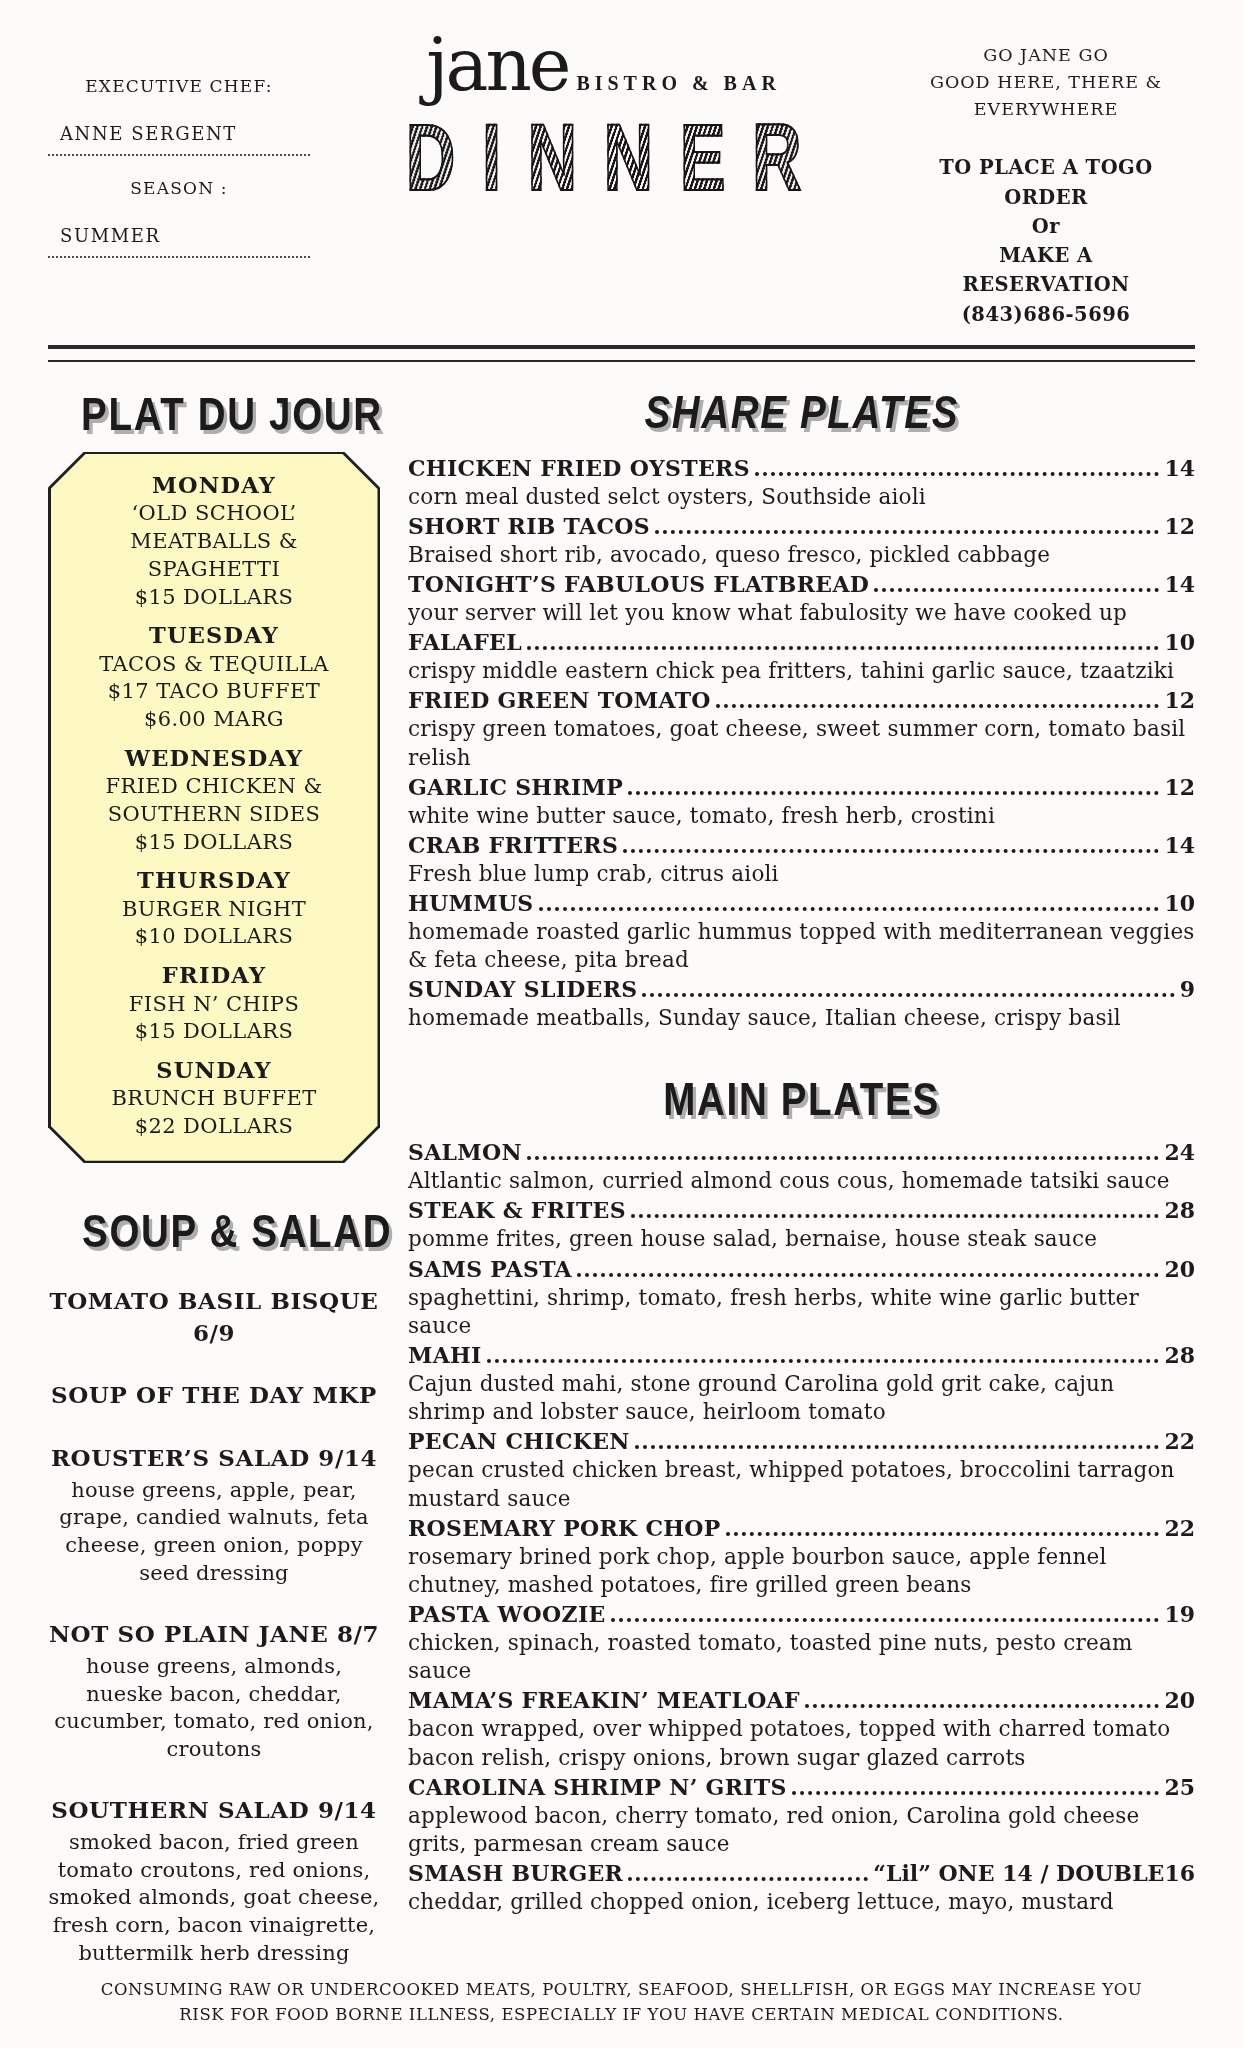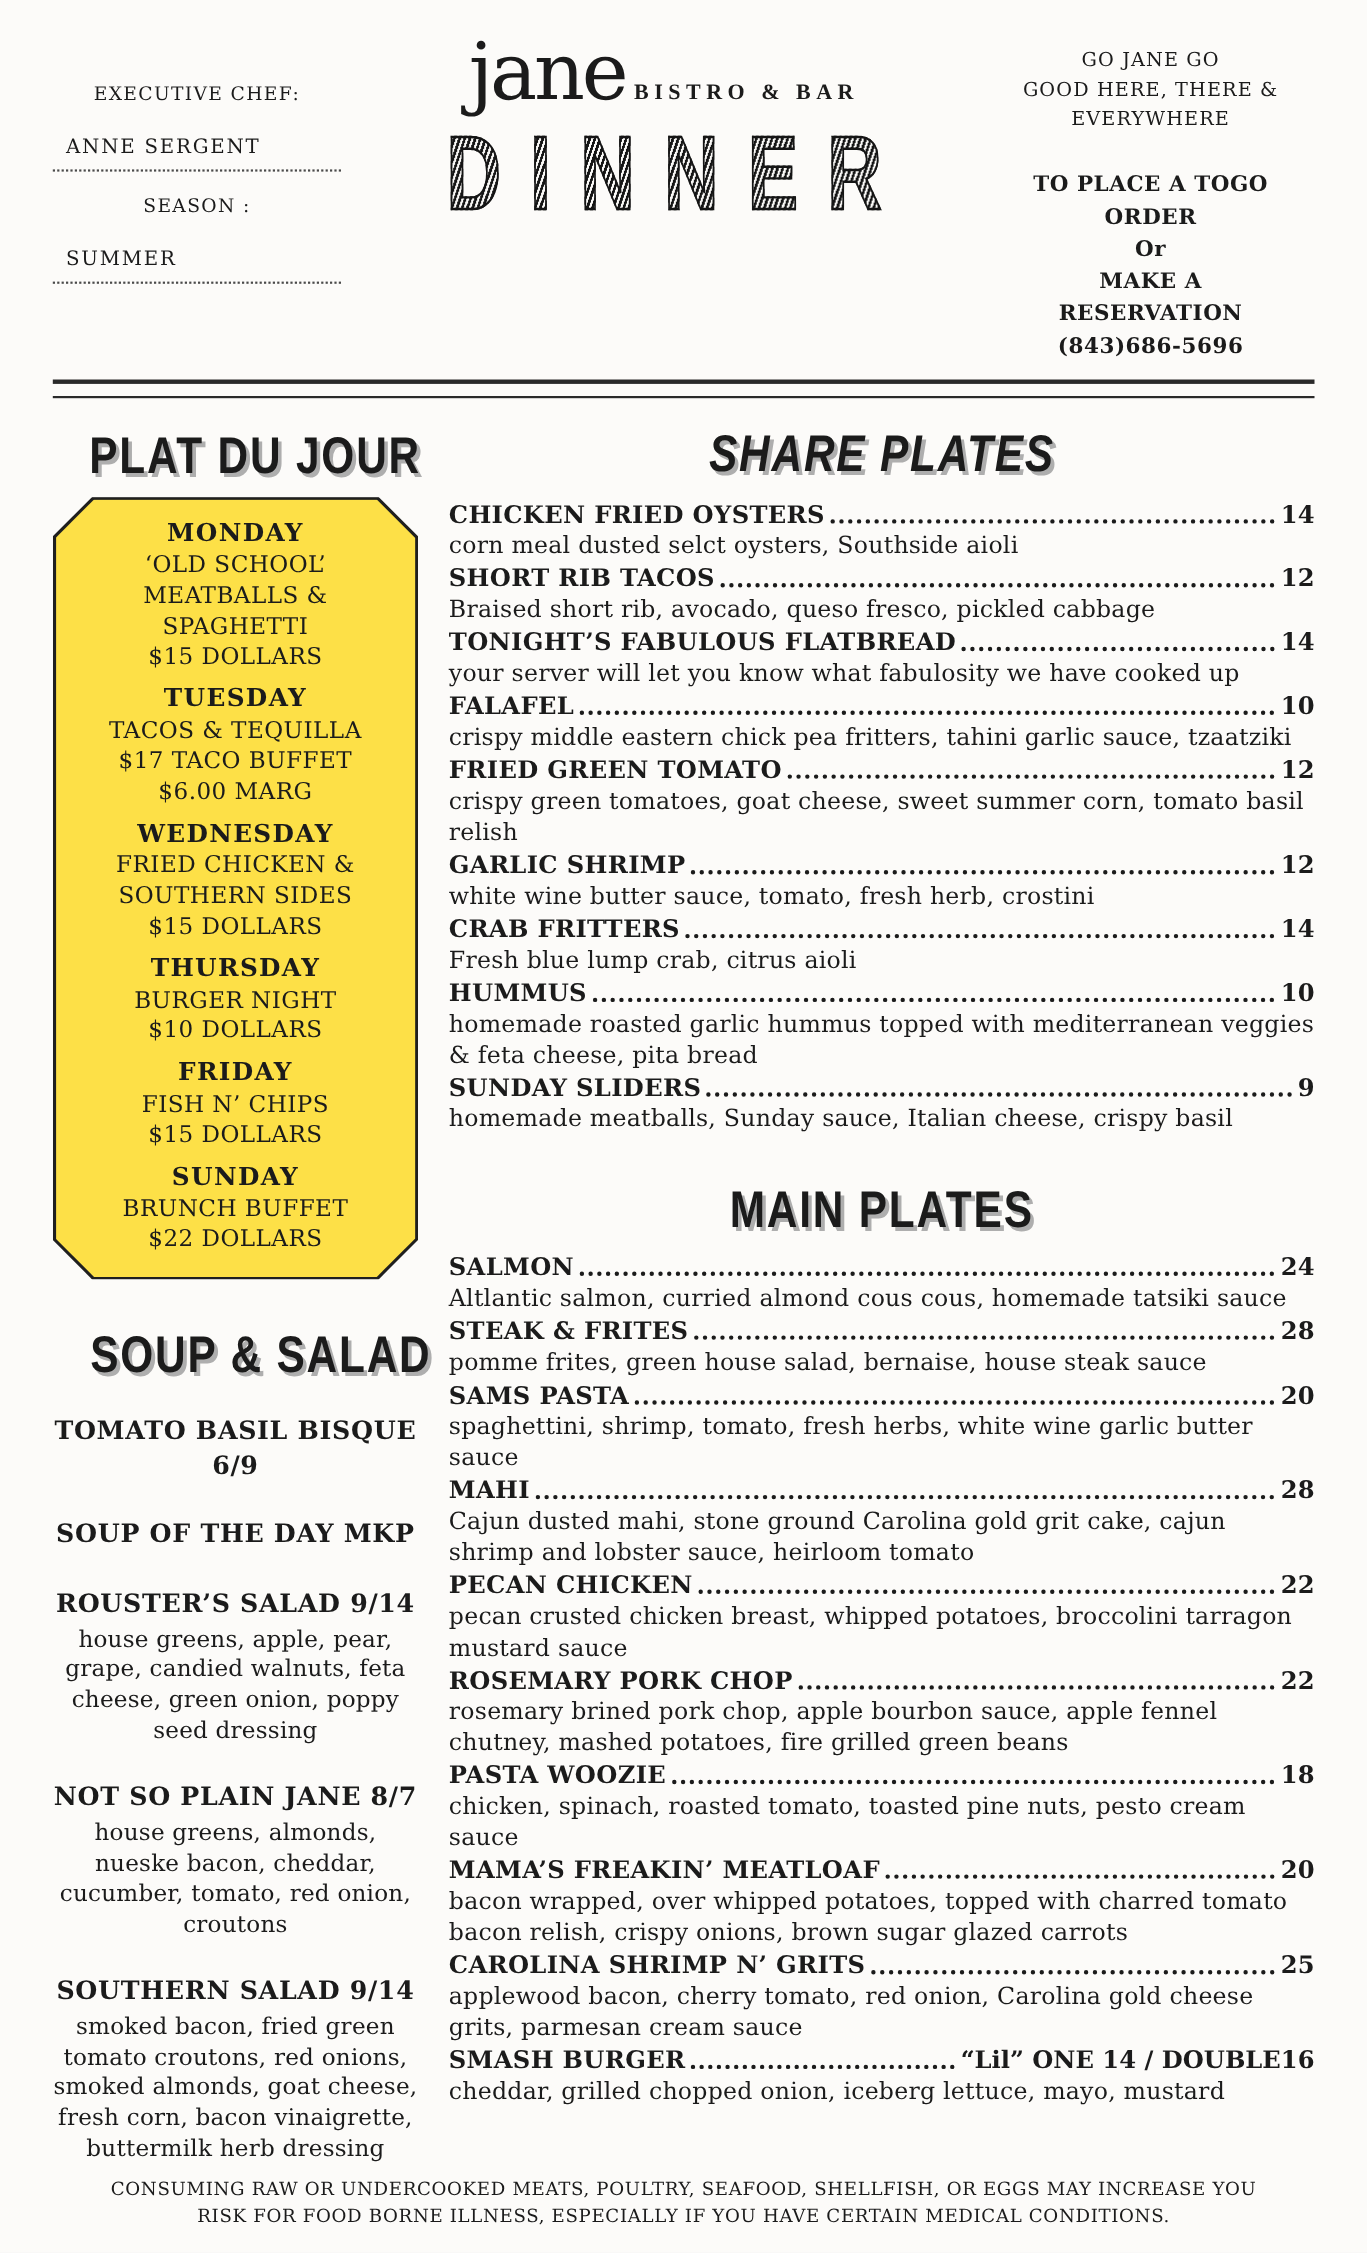--- a/index.html
+++ b/index.html
@@ -71,21 +71,21 @@
 
   
   .plat-box-outer {
     margin-top: 12px;
     background: #1f1f1f;
     padding: 2.5px;
     clip-path: polygon(36px 0, calc(100% - 36px) 0, 100% 36px, 100% calc(100% - 36px),
                        calc(100% - 36px) 100%, 36px 100%, 0 calc(100% - 36px), 0 36px);
   }
   .plat-box {
-    background: #fde047;
+    background: #fef9c3;
     padding: 16px 10px 20px;
     clip-path: polygon(35px 0, calc(100% - 35px) 0, 100% 35px, 100% calc(100% - 35px),
                        calc(100% - 35px) 100%, 35px 100%, 0 calc(100% - 35px), 0 35px);
   }
   .day { margin-top: 9px; }
   .day:first-child { margin-top: 0; }
   .day-name { font-weight: bold; font-size: 22.5px; letter-spacing: 1.2px; line-height: 1.35; }
   .day-line { font-size: 21px; letter-spacing: 0.4px; line-height: 1.32; }
 
   
@@ -355,21 +355,21 @@
             <span class="plate-name">ROSEMARY PORK CHOP</span>
             <span class="dots"></span>
             <span class="plate-price">22</span>
           </div>
           <div class="plate-desc">rosemary brined pork chop, apple bourbon sauce, apple fennel chutney, mashed potatoes, fire grilled green beans</div>
         </div>
         <div class="plate-item">
           <div class="plate-row">
             <span class="plate-name">PASTA WOOZIE</span>
             <span class="dots"></span>
-            <span class="plate-price">18</span>
+            <span class="plate-price">19</span>
           </div>
           <div class="plate-desc">chicken, spinach, roasted tomato, toasted pine nuts, pesto cream sauce</div>
         </div>
         <div class="plate-item">
           <div class="plate-row">
             <span class="plate-name">MAMA’S FREAKIN’ MEATLOAF</span>
             <span class="dots"></span>
             <span class="plate-price">20</span>
           </div>
           <div class="plate-desc">bacon wrapped, over whipped potatoes, topped with charred tomato bacon relish, crispy onions, brown sugar glazed carrots</div>

